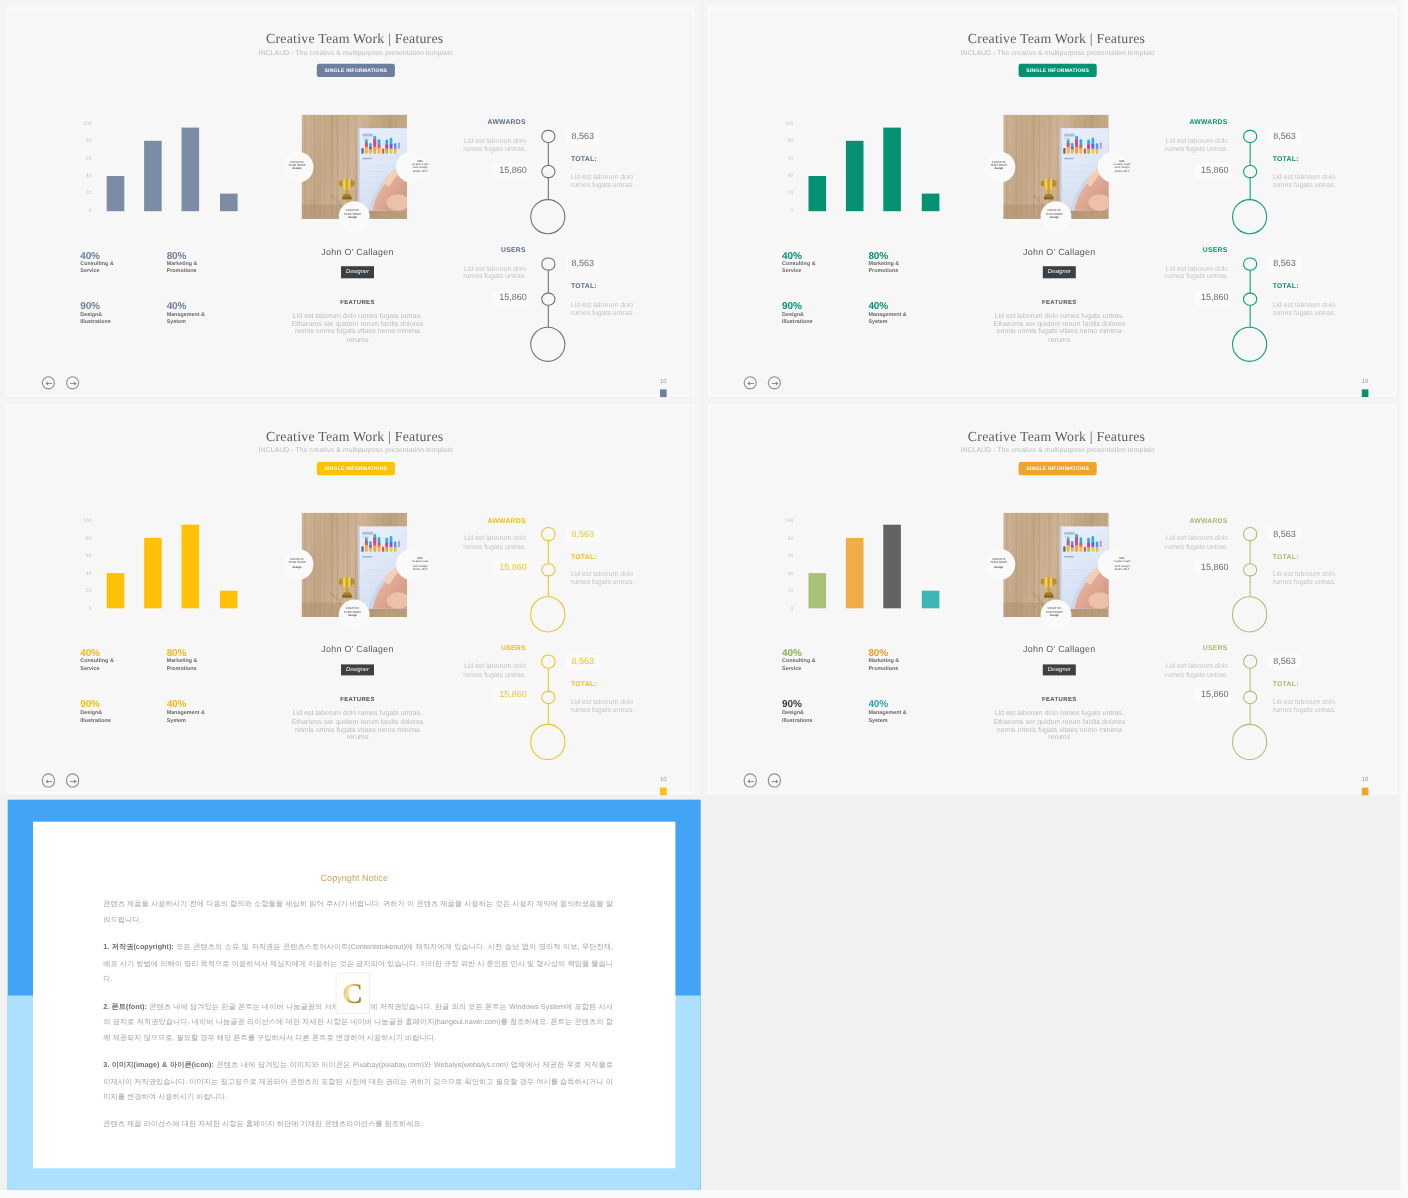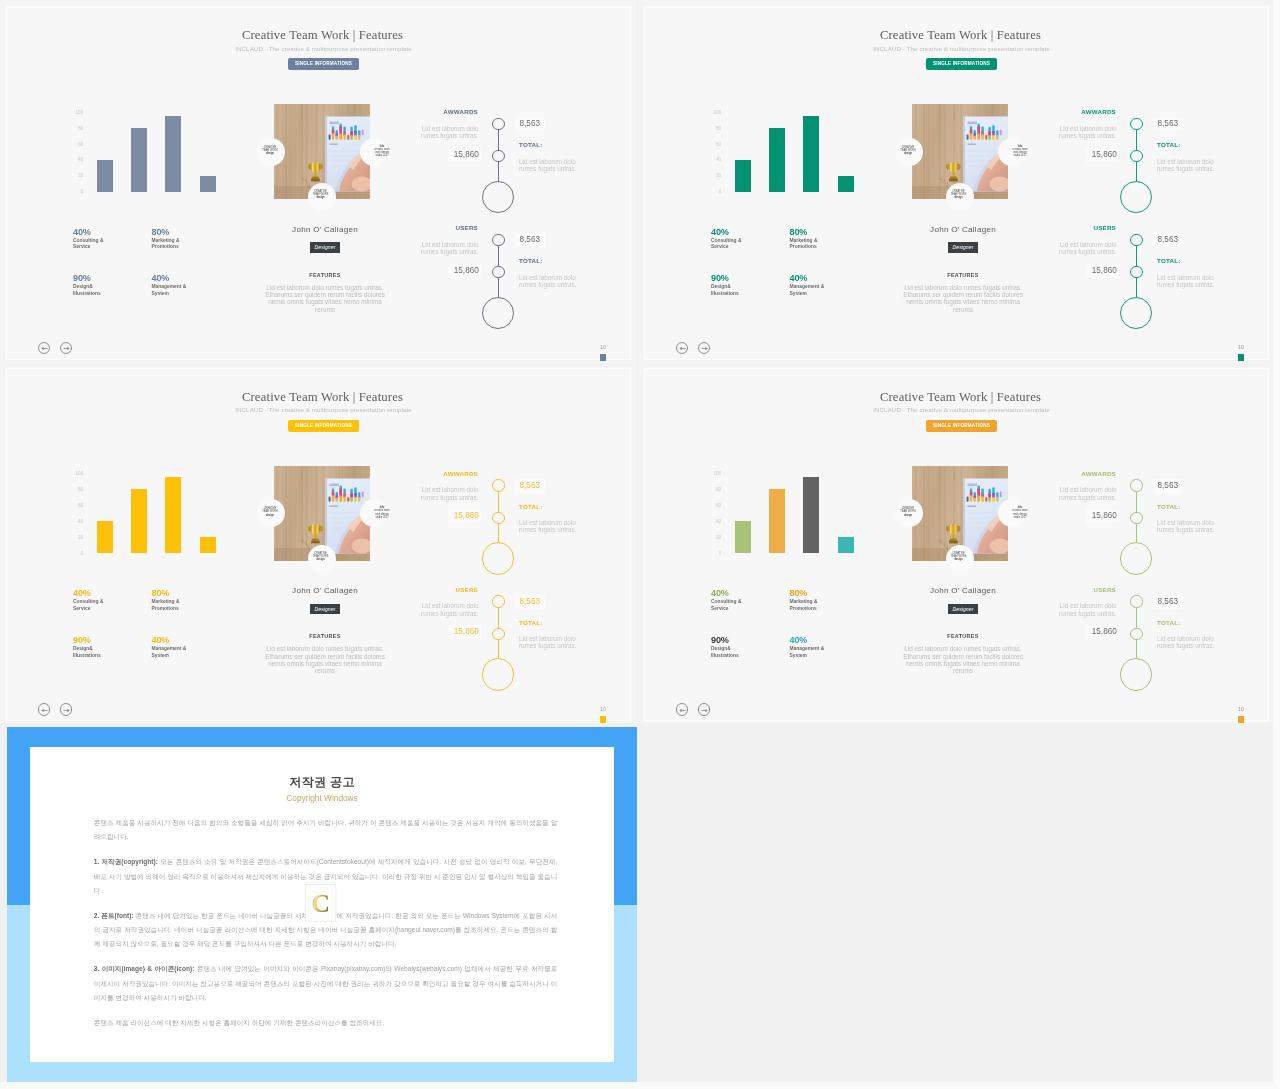--- a/index.html
+++ b/index.html
@@ -969,22 +969,21 @@
             <path d="M15.4 9 L10.6 5.4 L10.6 12.6 Z" fill="#8a8a8a"></path>
             <rect x="3" y="8.2" width="8.6" height="1.7" fill="#8a8a8a"></rect>
           </svg></span>
  </div>
  <div class="pg">10</div>
  <div class="pgsq" style="background:#f0a32e"></div>
 </div>
 <div class="cslide">
  <div class="bluebot"></div>
  <div class="cpaper">
-  <div class="c-title">저작권 공고</div>
-  <div class="c-sub">Copyright Windows</div>
+  <div class="c-sub">Copyright Notice</div>
   <div class="cbody">
    <p>콘텐츠 제품을 사용하시기 전에 다음의 합의와 소항들을 세심히 읽어 주시기 바랍니다. 귀하가 이 콘텐츠 제품을 사용하는 것은 사용자 계약에 동의하셨음을 알려드립니다.</p>
    <p><b>1. 저작권(copyright):</b><span> 모든 콘텐츠의 소유 및 저작권은 콘텐츠스토어사이트(Contentstokeout)에 제작자에게 있습니다. 사전 승났 없이 영리적 이보, 무단전재, 배포 사기 방법에 의해이 영리 목적으로 이용하셔서 제삼자에게 이용하는 것은 금지되어 있습니다. 이러한 규정 위반 시 준인된 민사 및 형사상의 책임을 물습니다.</span></p>
    <p><b>2. 폰트(font):</b><span> 콘텐츠 내에 담겨있는 한글 폰트는 네이버 나눔글꼴의 서체로 네이버에 저작권있습니다. 한글 외의 모든 폰트는 Windows System에 포함된 사서의 금지로 저작권있습니다. 네이버 나눔글꼴 라이선스에 대한 자세한 사항은 네이버 나눔글꼴 홈페이지(hangeul.naver.com)를 참조하세요. 폰트는 콘텐츠의 함께 제공되지 않으므로, 필요할 경우 해당 폰트를 구입하셔서 다른 폰트로 변경하여 사용하시기 바랍니다.</span></p>
    <p><b>3. 이미지(image) &amp; 아이콘(icon):</b><span> 콘텐츠 내에 담겨있는 이미지와 아이콘은 Pixabay(pixabay.com)와 Webalys(webalys.com) 업체에서 제공한 무료 저작물로 이제사이 저작권있습니다. 이미지는 참고용으로 제공되어 콘텐츠의 포함된 사진에 대한 권리는 귀하가 갖으므로 확인하고 필요할 경우 여시를 습득하시거나 이미지를 변경하여 사용하시기 바랍니다.</span></p>
    <p>콘텐츠 제품 라이선스에 대한 자세한 사항은 홈페이지 하단에 기재한 콘텐츠라이선스를 참조하세요.</p>
   </div>
   <div class="wm"><svg width="31.3" height="38" viewBox="0 0 31.3 38">
             <defs>
               <linearGradient id="gc" x1="0" y1="0" x2="1" y2="0.35">

